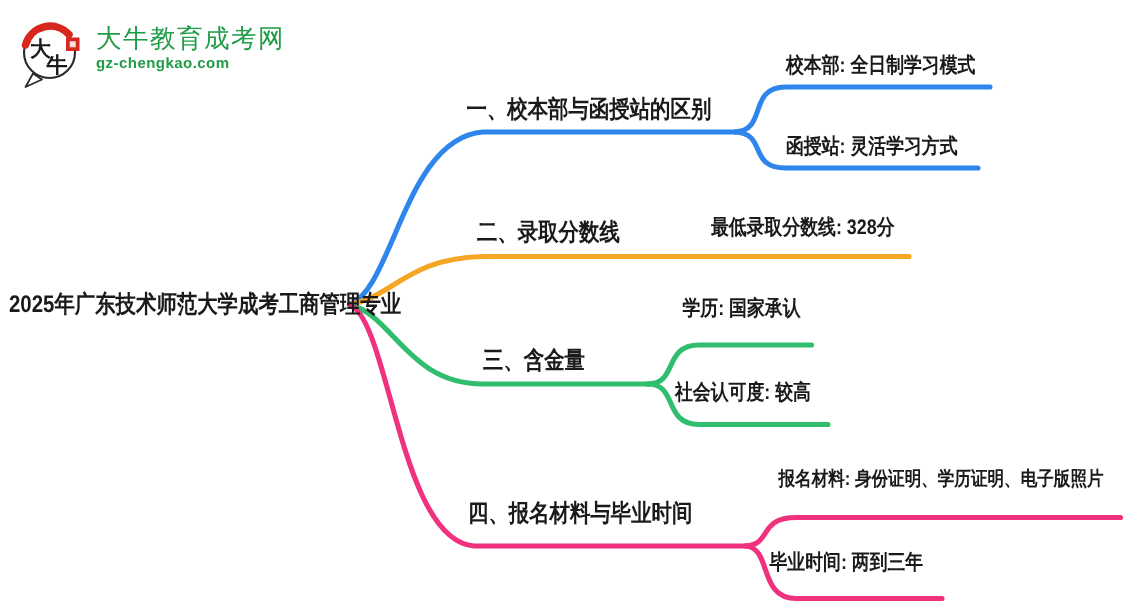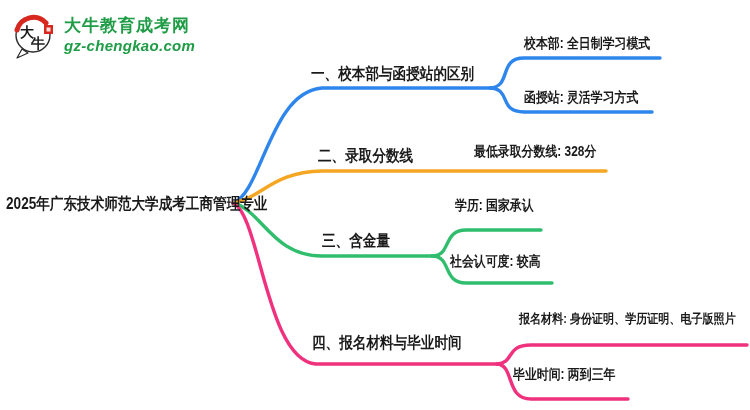--- a/index.html
+++ b/index.html
@@ -21,24 +21,24 @@
   }
   .node.root{font-size:16px;}
   .node.lbl{font-size:16px;}
   .node.child{font-size:14px;}
   .node.small{font-size:13px;}
   
   .logo{position:absolute;left:12px;top:13px;display:flex;align-items:flex-start;}
   .logo-badge{width:46px;height:48px;position:relative;flex:0 0 auto;}
   .logo-txt{margin-left:6px;padding-top:4px;}
   .logo-title{
-    color:var(--brand-green);font-size:17px;font-weight:700;letter-spacing:1px;line-height:1.1;
+    color:var(--brand-green);font-size:17px;font-weight:400;letter-spacing:1px;line-height:1.1;
   }
   .logo-sub{
-    color:var(--brand-green);font-size:15px;font-weight:700;letter-spacing:.3px;line-height:1.3;font-style:italic;
+    color:var(--brand-green);font-size:10px;font-weight:700;letter-spacing:.3px;line-height:1.3;
   }
 </style>
 </head>
 <body>
 
 <div class="canvas">
 
   <svg class="lines" viewBox="0 0 750 410">
 
     <path class="l-blue" d="M233,203 C262,193 270,92 322,88 L490,88"></path>

